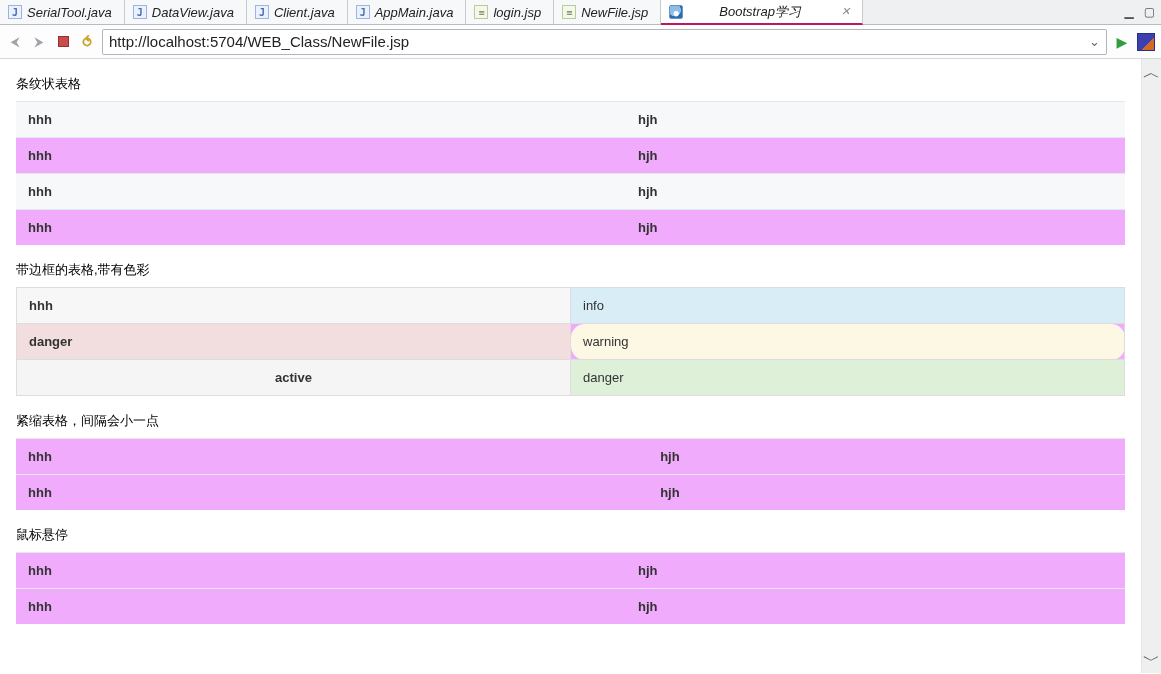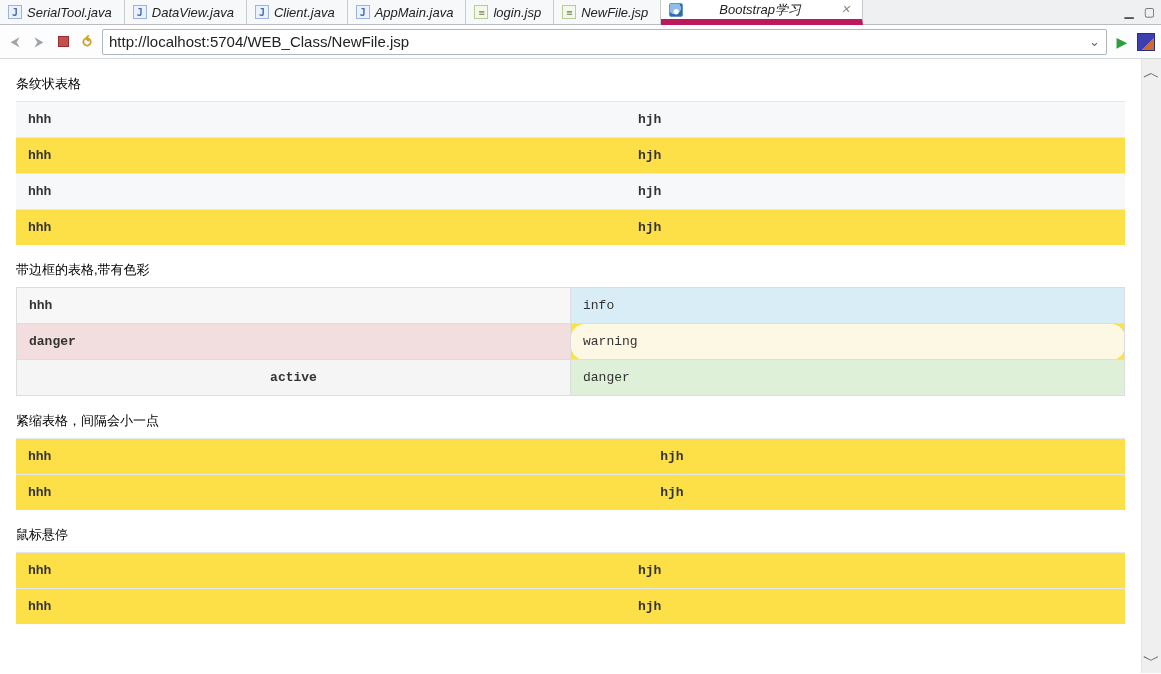--- a/index.html
+++ b/index.html
@@ -28,21 +28,21 @@
       gap: 5px;
       padding: 0 12px 0 8px;
       border-right: 1px solid #c6cbd0;
       background: #f6f8fa;
       color: #222;
       cursor: default;
       font-style: italic;
     }
     .tab.active {
       background: #ffffff;
-      border-bottom: 6px solid #be185d;
+      border-bottom: 2px solid #be185d;
       margin-bottom: -1px;
       gap: 36px;
     }
     .tab .close-x {
       margin-left: 4px;
       color: #888;
       font-size: 11px;
       line-height: 1;
     }
 
@@ -146,23 +146,22 @@
     .section-title {
       color: #000000;
       font-size: 13px;
       margin: 16px 0 8px 0;
     }
     .section-title.first { margin-top: 6px; }
 
     table.tbl {
       width: 100%;
       border-collapse: collapse;
-      background: #fde047;
+      background: #f0abfc;
       margin-bottom: 8px;
-      font-family: Liberation Mono, monospace;
     }
     table.tbl td {
       padding: 10px 12px;
       font-size: 13px;
       color: #333;
       vertical-align: middle;
     }
 
     
     .striped td { border-top: 1px solid #e4e8eb; }

